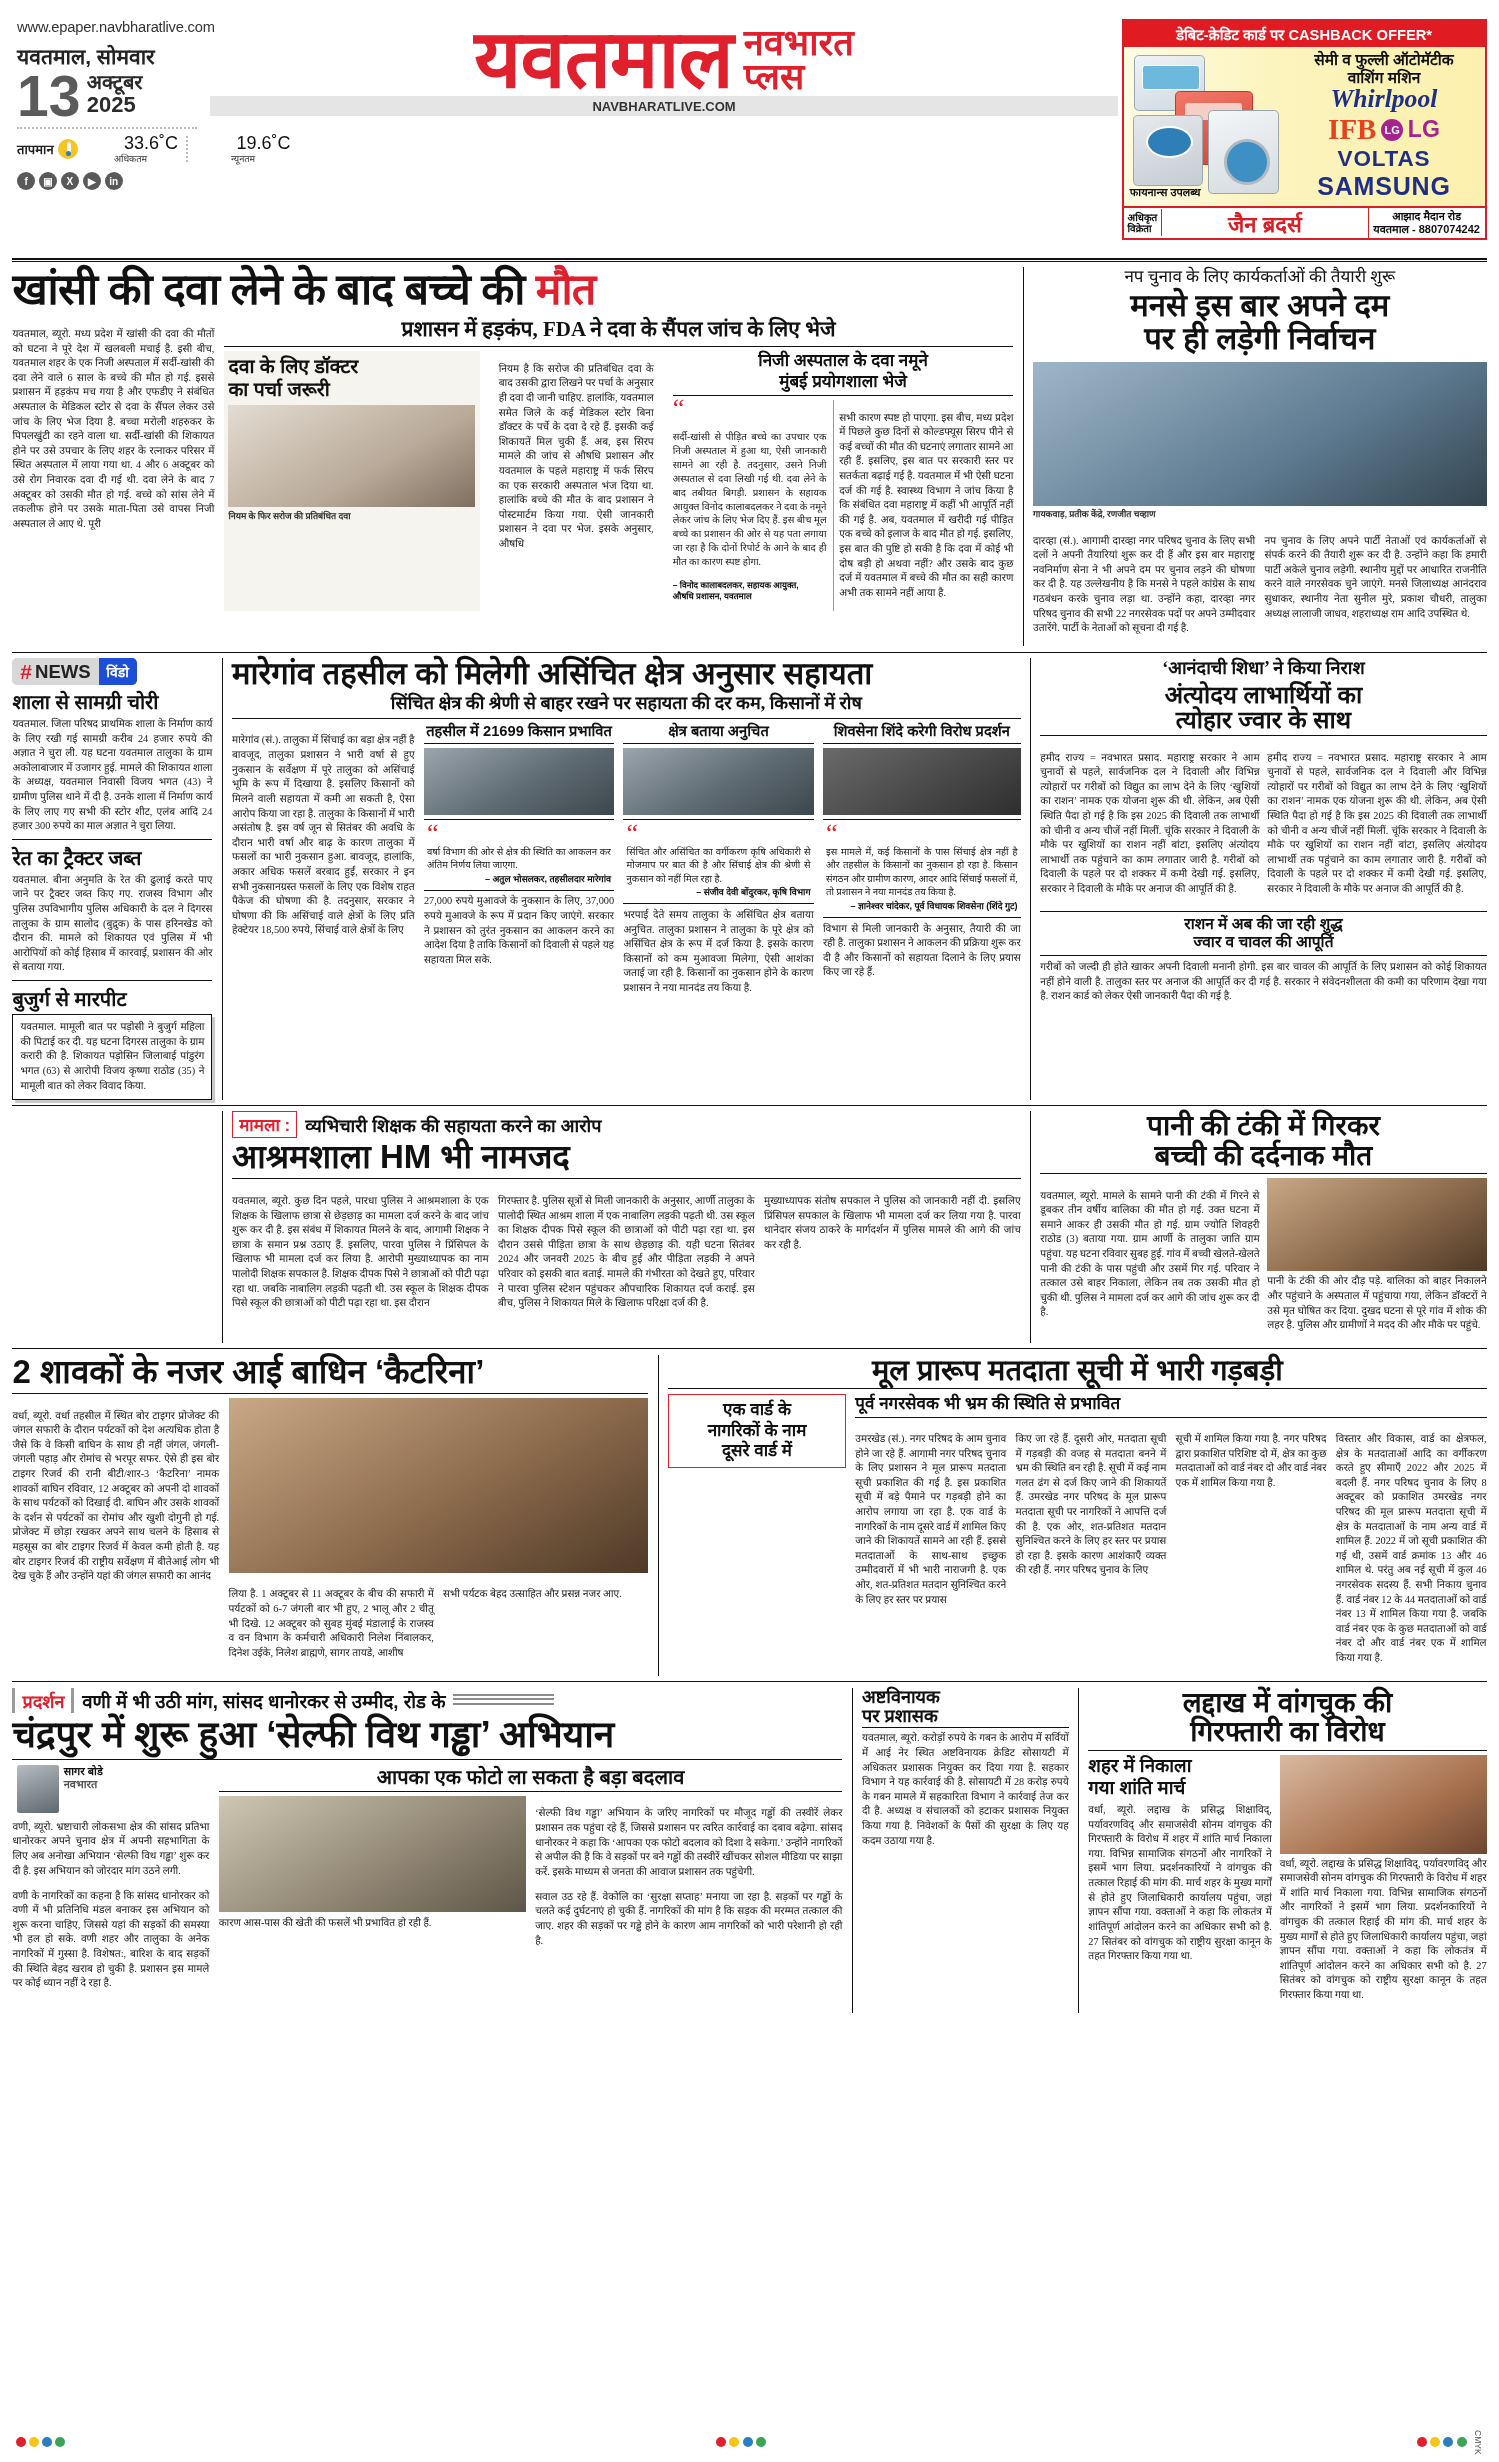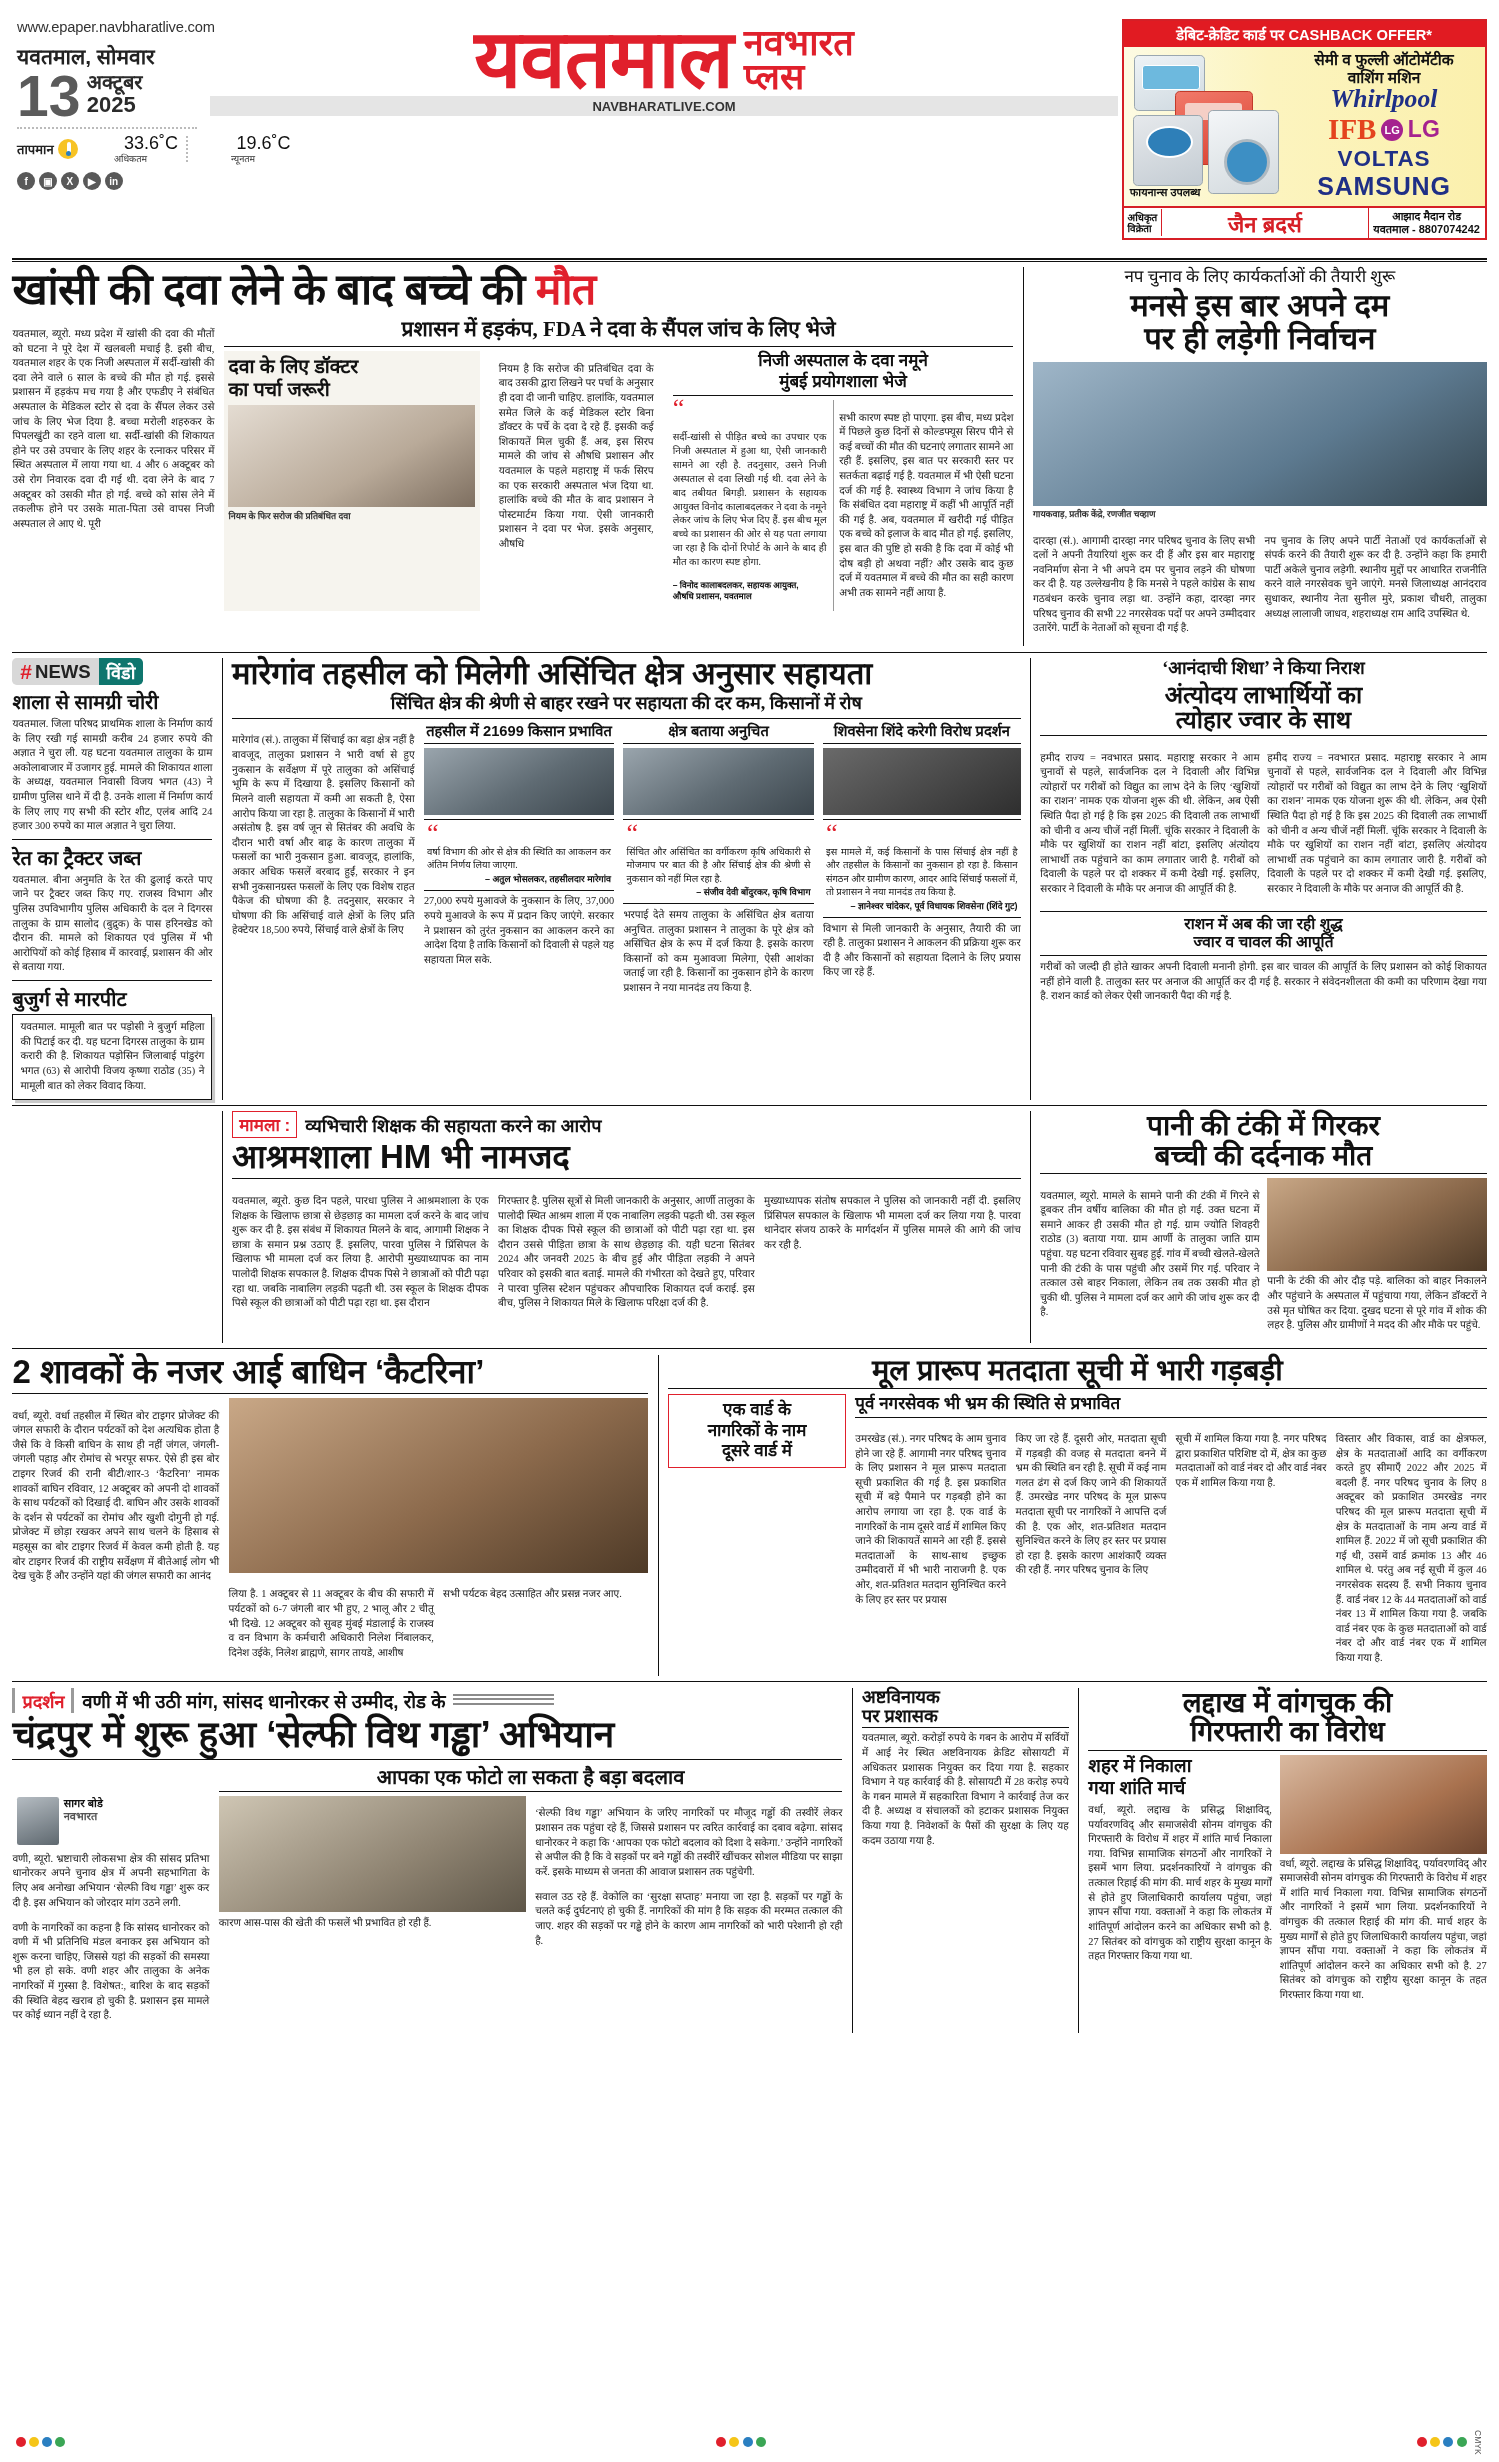--- a/index.html
+++ b/index.html
@@ -95,21 +95,21 @@
   .photo cap, .cap { display:block; font-family:"Liberation Serif", serif; font-size:9px; color:#333; text-align:left; margin-top:1.6px;font-weight:bold;}
 
   .box-outline { border:0.8px solid #111; padding:5.4px 7px; }
   .box-shadow { box-shadow:3.1px 3.1px 0 #c9c9c9; }
   .tint { background:#f6f4ee; }
 
   
   .newstag { display:inline-flex; align-items:stretch; border-radius:4.7px; overflow:hidden; }
   .newstag .a { background:#d8d8d8; padding:1.6px 7.8px; font-family:"Liberation Sans", sans-serif; font-weight:bold; font-size:18.6px; color:#222; display:flex; align-items:center; gap:3.1px;}
   .newstag .hash { color:#e0202c; font-size:21px; }
-  .newstag .b { background:#0f766e; color:#fff; padding:1.6px 7.8px; font-family:Liberation Sans, sans-serif; font-weight:bold; font-size:18px; display:flex; align-items:center;}
+  .newstag .b { background:#1d4ed8; color:#fff; padding:1.6px 7.8px; font-family:Liberation Sans, sans-serif; font-weight:bold; font-size:14px; display:flex; align-items:center;}
 
   .tagline { display:flex; align-items:center; gap:7.8px; }
   .tag-red { border-left:3.9px solid #9a9a9a; border-right:3.9px solid #9a9a9a; padding:0.8px 7px; font-family:"Liberation Sans", sans-serif; font-weight:bold; font-size:18px; color:#e0202c; }
   .tag-txt { font-family:"Liberation Sans", sans-serif; font-weight:bold; font-size:18.6px; color:#111; }
   .tri-rule { width:101px; }
   .tri-rule div { border-top:2.3px solid #8b8b8b; margin-bottom:2.3px; }
 
   .redlabel { font-family:"Liberation Sans", sans-serif; font-weight:bold; font-size:17px; color:#e0202c; border:1.6px solid #e0202c; padding:0.8px 6.2px; display:inline-block;}
   .quotebox { border-top:1.6px solid #111; border-bottom:1.6px solid #111; padding:4.7px 3.1px; }
   .qmark { font-family:"Liberation Serif", serif; font-size:26px; color:#e0202c; line-height:0.6; }
@@ -458,21 +458,21 @@
         <span class="tag-txt">वणी में भी उठी मांग, सांसद धानोरकर से उम्मीद, रोड के</span>
         <span class="tri-rule">
             <div></div>
             <div></div>
             <div></div>
           </span>
       </div>
       <div class="hl-xl" style="font-size:37px; border-bottom:1.6px solid #111; padding-bottom:3.9px;">चंद्रपुर में शुरू हुआ ‘सेल्फी विथ गड्ढा’ अभियान</div>
       <div style="display:flex; gap:9.3px; margin-top:4.7px;">
         <div style="width:24%;">
-          <div style="display:flex; gap:4.7px; align-items:flex-start;margin-top:32px;">
+          <div style="display:flex; gap:4.7px; align-items:flex-start;">
             <div class="avatar" style="float:none; width:42px; height:48px;"></div>
             <div>
               <div class="subhead" style="font-size:11px;">सागर बोडे</div>
               <div class="subhead" style="font-size:11px; color:#555;">नवभारत</div>
             </div>
           </div>
           <p class="body-txt" style="margin-top:3.9px;">वणी, ब्यूरो. भ्रष्टाचारी लोकसभा क्षेत्र की सांसद प्रतिभा धानोरकर अपने चुनाव क्षेत्र में अपनी सहभागिता के लिए अब अनोखा अभियान ‘सेल्फी विथ गड्ढा’ शुरू कर दी है. इस अभियान को जोरदार मांग उठने लगी.</p>
           <p class="body-txt">वणी के नागरिकों का कहना है कि सांसद धानोरकर को वणी में भी प्रतिनिधि मंडल बनाकर इस अभियान को शुरू करना चाहिए, जिससे यहां की सड़कों की समस्या भी हल हो सके. वणी शहर और तालुका के अनेक नागरिकों में गुस्सा है. विशेषत:, बारिश के बाद सड़कों की स्थिति बेहद खराब हो चुकी है. प्रशासन इस मामले पर कोई ध्यान नहीं दे रहा है.</p>
         </div>
         <div style="width:76%;">

